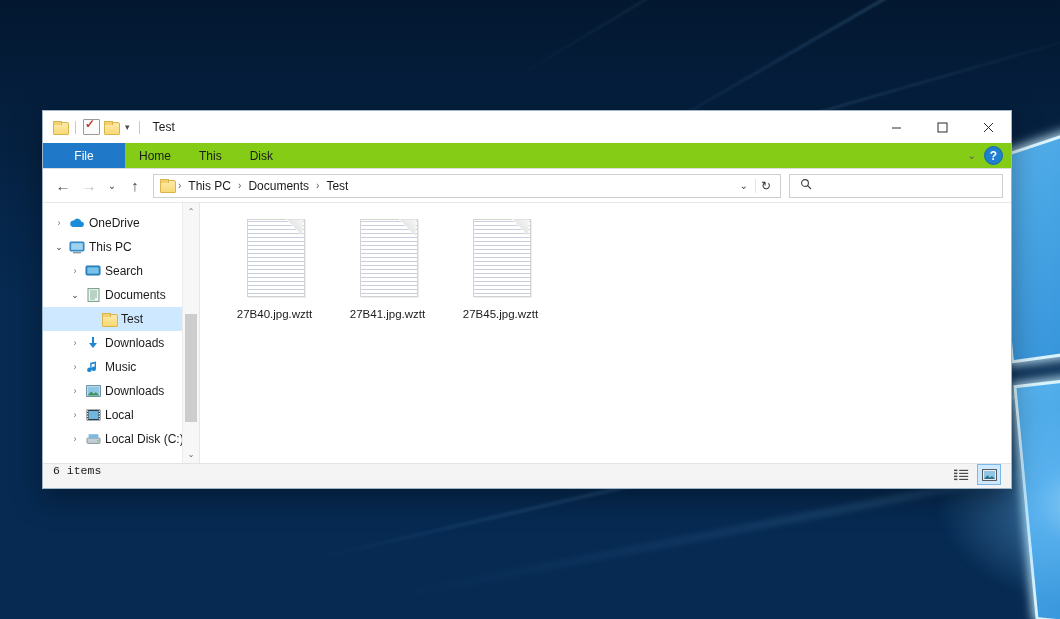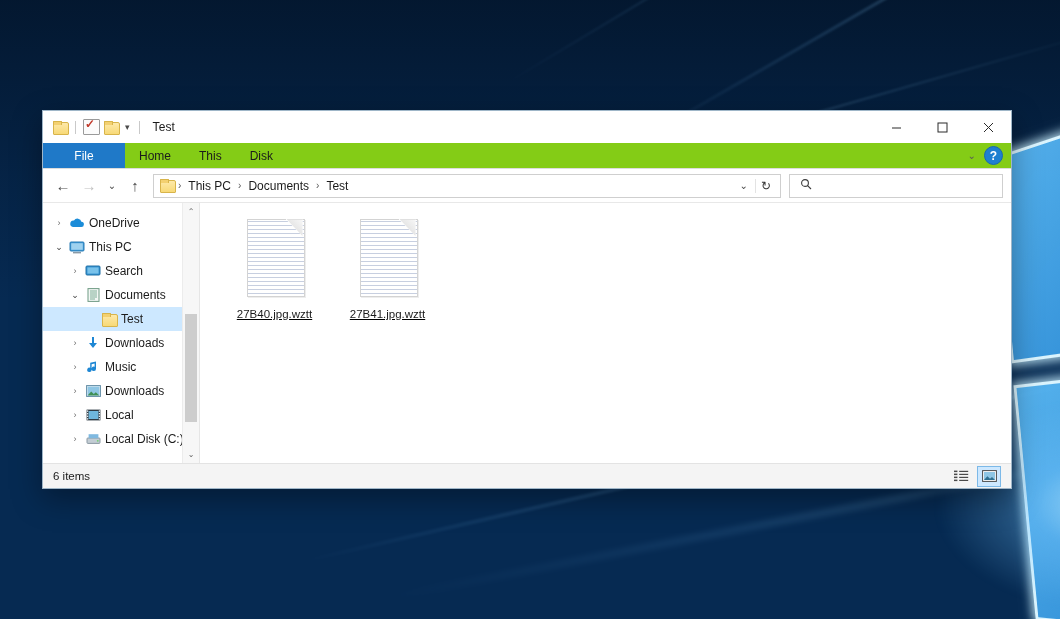--- a/index.html
+++ b/index.html
@@ -218,21 +218,21 @@
     position: absolute; left: 2px; width: 12px; top: 94px; height: 108px; background: #cdcdcd;
   }
 
   .content {
     flex: 1; background: #ffffff; position: relative; overflow: hidden;
     padding: 14px 0 0 18px;
   }
   .grid { display: flex; flex-wrap: wrap; gap: 0; }
   .fileitem {
     width: 113px; height: 124px; display: flex; flex-direction: column;
-    align-items: center; justify-content: flex-start; padding-top: 2px; text-decoration: underline;
+    align-items: center; justify-content: flex-start; padding-top: 2px;
   }
   .fileicon {
     width: 62px; height: 78px; position: relative; margin-bottom: 10px;
   }
   .fileicon .page {
     position: absolute; left: 3px; top: 0; width: 56px; height: 76px;
     background: #ffffff; border: 1px solid #d3d3d3;
     box-shadow: 1px 1px 0 rgba(0,0,0,0.07);
     background-image: repeating-linear-gradient(
       180deg,
@@ -256,21 +256,21 @@
     clip-path: polygon(0 0, 100% 0, 100% 100%);
     border-top: 1px solid #e0e0e0;
   }
   .fname {
     font-size: 11.5px; color: #1b1b1b; text-align: center; line-height: 14px;
   }
 
   
   .statusbar {
     height: 24px; flex: none; background: #f4f4f4; border-top: 1px solid #e3e3e3;
-    display: flex; align-items: center; padding: 0 10px; position: relative;
+    display: flex; align-items: flex-start; padding: 0 10px; position: relative; font-family: Liberation Mono, monospace;
   }
   .status-text { font-size: 11.5px; color: #1b1b1b; }
   .viewbtns { margin-left: auto; display: flex; align-items: center; gap: 4px; }
   .vbtn {
     width: 22px; height: 19px; display: flex; align-items: center; justify-content: center;
     border: 1px solid transparent;
   }
   .vbtn.active { background: #cde8ff; border-color: #7cb9e8; }
 </style>
 </head>
@@ -525,20 +525,28 @@
             <div class="page"></div>
               <div class="foldmask"></div>
               <div class="foldtri"></div>
           </div>
           <div class="fname">27B41.jpg.wztt</div>
         </div>
 
 
 
 
+        <div class="fileitem">
+          <div class="fileicon">
+            <div class="page"></div>
+              <div class="foldmask"></div>
+              <div class="foldtri"></div>
+          </div>
+          <div class="fname">27B45.jpg.wztt</div>
+        </div>
 
       </div>
     </div>
   </div>
 
   <div class="statusbar">
     <span class="status-text">6 items</span>
     <div class="viewbtns">
       <div class="vbtn">
         <svg width="15" height="12" viewBox="0 0 15 12">

